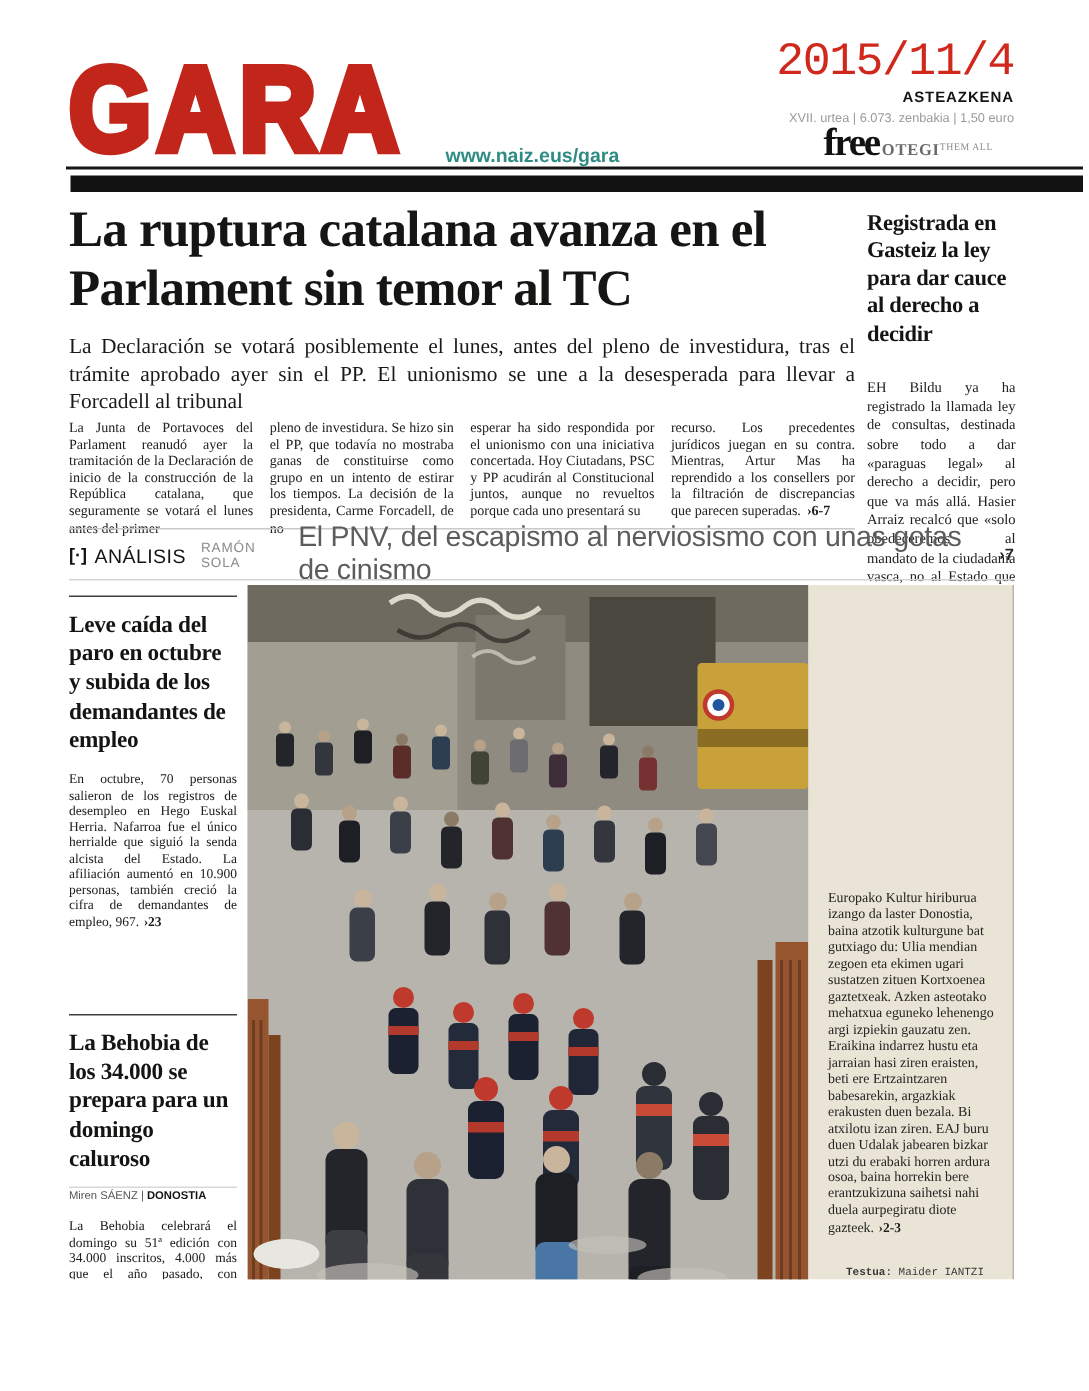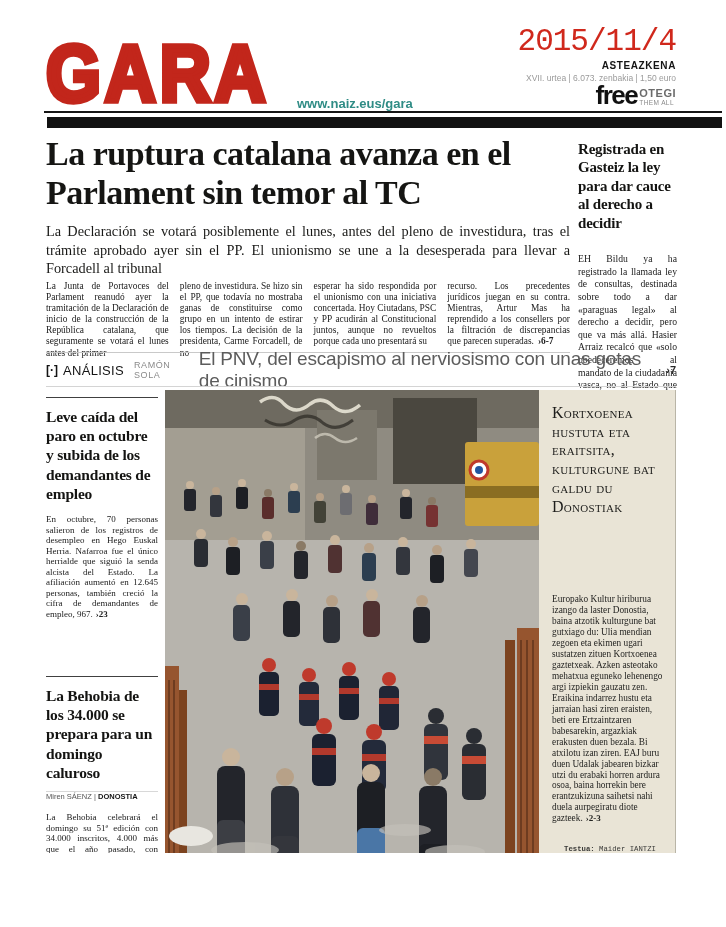--- a/index.html
+++ b/index.html
@@ -11,24 +11,24 @@
   .logo { position:absolute; left:46px; top:34px; font-family:"Liberation Sans", sans-serif;
           font-weight:bold; font-size:72px; line-height:1; color:#c2261b;
           -webkit-text-stroke:5px #c2261b; letter-spacing:4px;
           transform:scaleY(1.1) scaleX(0.98); transform-origin:left top; }
   .website { position:absolute; left:297px; top:96px; font-family:"Liberation Sans", sans-serif;
              font-weight:bold; font-size:13px; color:#2f8c85; }
   .date-block { position:absolute; right:50px; top:26px; text-align:right; font-family:"Liberation Sans", sans-serif; }
   .date { font-size:31px; line-height:1; color:#d0281c; letter-spacing:-1px;font-family:Liberation Mono, monospace; }
   .weekday { margin-top:3px; font-size:10px; font-weight:bold; color:#141414; letter-spacing:.6px; }
   .edition { margin-top:2px; font-size:8.5px; color:#9a9a9a; }
-  .freeotegi { position:absolute; right:50px; top:84px; display:flex; align-items:flex-end;
-               font-family:Liberation Sans, sans-serif; }
+  .freeotegi { position:absolute; right:64px; top:84px; display:flex; align-items:flex-end;
+               font-family:Liberation Serif, serif; }
   .free { font-size:26px; font-weight:bold; letter-spacing:-1.5px; color:#111; line-height:.85; }
-  .fo-right { display:flex; flex-direction:column; margin-left:2px; }
+  .fo-right { display:flex; margin-left:2px; }
   .otegi { font-size:11px; font-weight:bold; color:#6b6b6b; letter-spacing:.5px; line-height:1; }
   .themall { font-size:6.5px; color:#8a8a8a; letter-spacing:.4px; line-height:1.1; }
   .thin-rule { position:absolute; left:44px; right:4px; top:111px; height:2px; background:#161616; }
   .thick-bar { position:absolute; left:47px; right:4px; top:117px; height:11px; background:#121212; }
 
   
   .headline { position:absolute; left:46px; top:134px; width:528px; font-size:34px; line-height:1.16;
               font-weight:bold; letter-spacing:-.5px; color:#151513; }
   .subheadline { position:absolute; left:46px; top:222px; width:524px; font-size:14.3px;
                  line-height:1.3; text-align:justify; color:#191917; }
@@ -123,21 +123,21 @@
     <span class="an-tag">ANÁLISIS</span>
     <span class="an-author">RAMÓN SOLA</span>
     <span class="an-title">El PNV, del escapismo al nerviosismo con unas gotas de cinismo</span>
     <span class="an-ref">›7</span>
   </div>
   <div class="an-rule-bot"></div>
 
   <div class="article a-emp">
     <div class="article-title">Leve caída del paro en octubre y subida de los demandantes de empleo</div>
     <div class="article-body">
-      <span>En octubre, 70 personas salieron de los registros de desempleo en Hego Euskal Herria. Nafarroa fue el único herrialde que siguió la senda alcista del Estado. La afiliación aumentó en 12.645 personas, también creció la cifra de demandantes de empleo, 967.</span><span class="pref2">›23</span>
+      <span>En octubre, 70 personas salieron de los registros de desempleo en Hego Euskal Herria. Nafarroa fue el único herrialde que siguió la senda alcista del Estado. La afiliación aumentó en 10.900 personas, también creció la cifra de demandantes de empleo, 967.</span><span class="pref2">›23</span>
     </div>
   </div>
 
   <div class="article a-beh">
     <div class="article-title">La Behobia de los 34.000 se prepara para un domingo caluroso</div>
     <div class="byline">
       <span>Miren SÁENZ</span>
       <span>|</span>
       <b>DONOSTIA</b>
     </div>
@@ -349,21 +349,20 @@
         <ellipse cx="180" cy="475" rx="44" ry="9"></ellipse>
         <ellipse cx="290" cy="462" rx="30" ry="7"></ellipse>
         <ellipse cx="240" cy="440" rx="26" ry="6"></ellipse>
       </g>
       <ellipse cx="26" cy="446" rx="22" ry="10" fill="#e8e6e0"></ellipse>
       <rect x="0" y="491" width="374" height="4" fill="#8a877f"></rect>
     </svg>
   </div>
 
   <div class="panel">
-    <div class="panel-title">Kortxoenea hustuta eta eraitsita, kulturgune bat galdu du Donostiak</div>
     <div class="panel-body">
       <span>Europako Kultur hiriburua izango da laster Donostia, baina atzotik kulturgune bat gutxiago du: Ulia mendian zegoen eta ekimen ugari sustatzen zituen Kortxoenea gaztetxeak. Azken asteotako mehatxua eguneko lehenengo argi izpiekin gauzatu zen. Eraikina indarrez hustu eta jarraian hasi ziren eraisten, beti ere Ertzaintzaren babesarekin, argazkiak erakusten duen bezala. Bi atxilotu izan ziren. EAJ buru duen Udalak jabearen bizkar utzi du erabaki horren ardura osoa, baina horrekin bere erantzukizuna saihetsi nahi duela aurpegiratu diote gazteek.</span><span class="pref2">›2-3</span>
     </div>
     <div class="panel-credits">
       <div class="credit">
         <span class="cl">Testua:</span>
         <span>Maider IANTZI</span>
       </div>
       <div class="credit">
         <span class="cl">Argazkia:</span>

